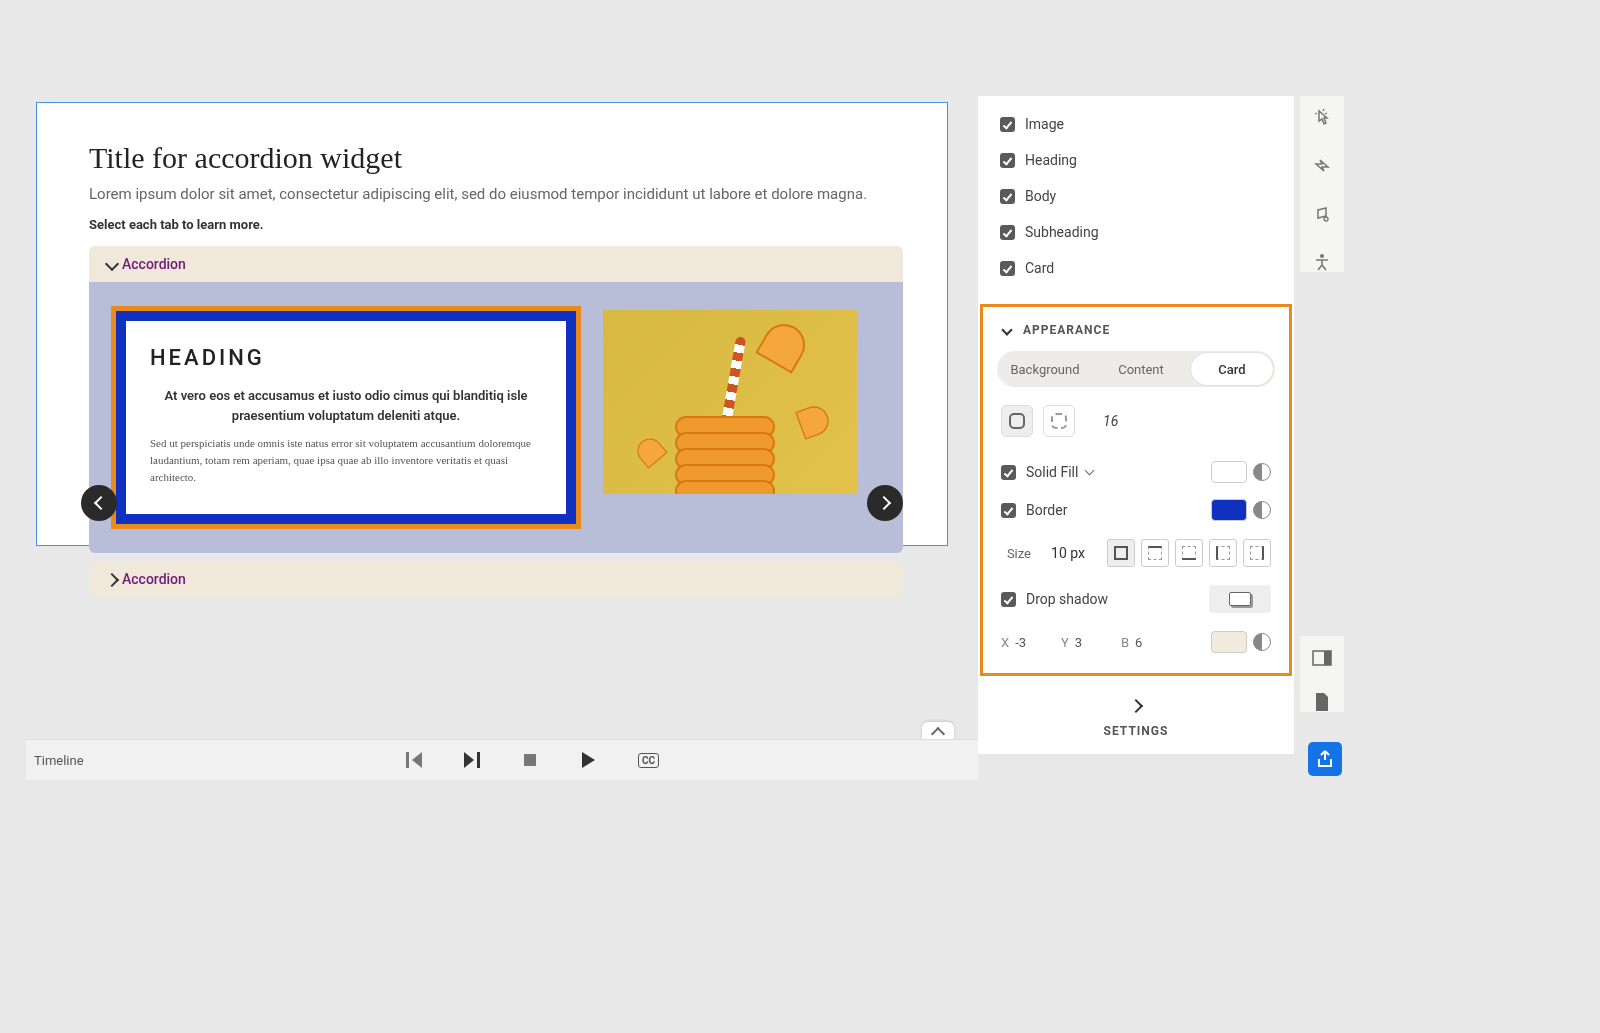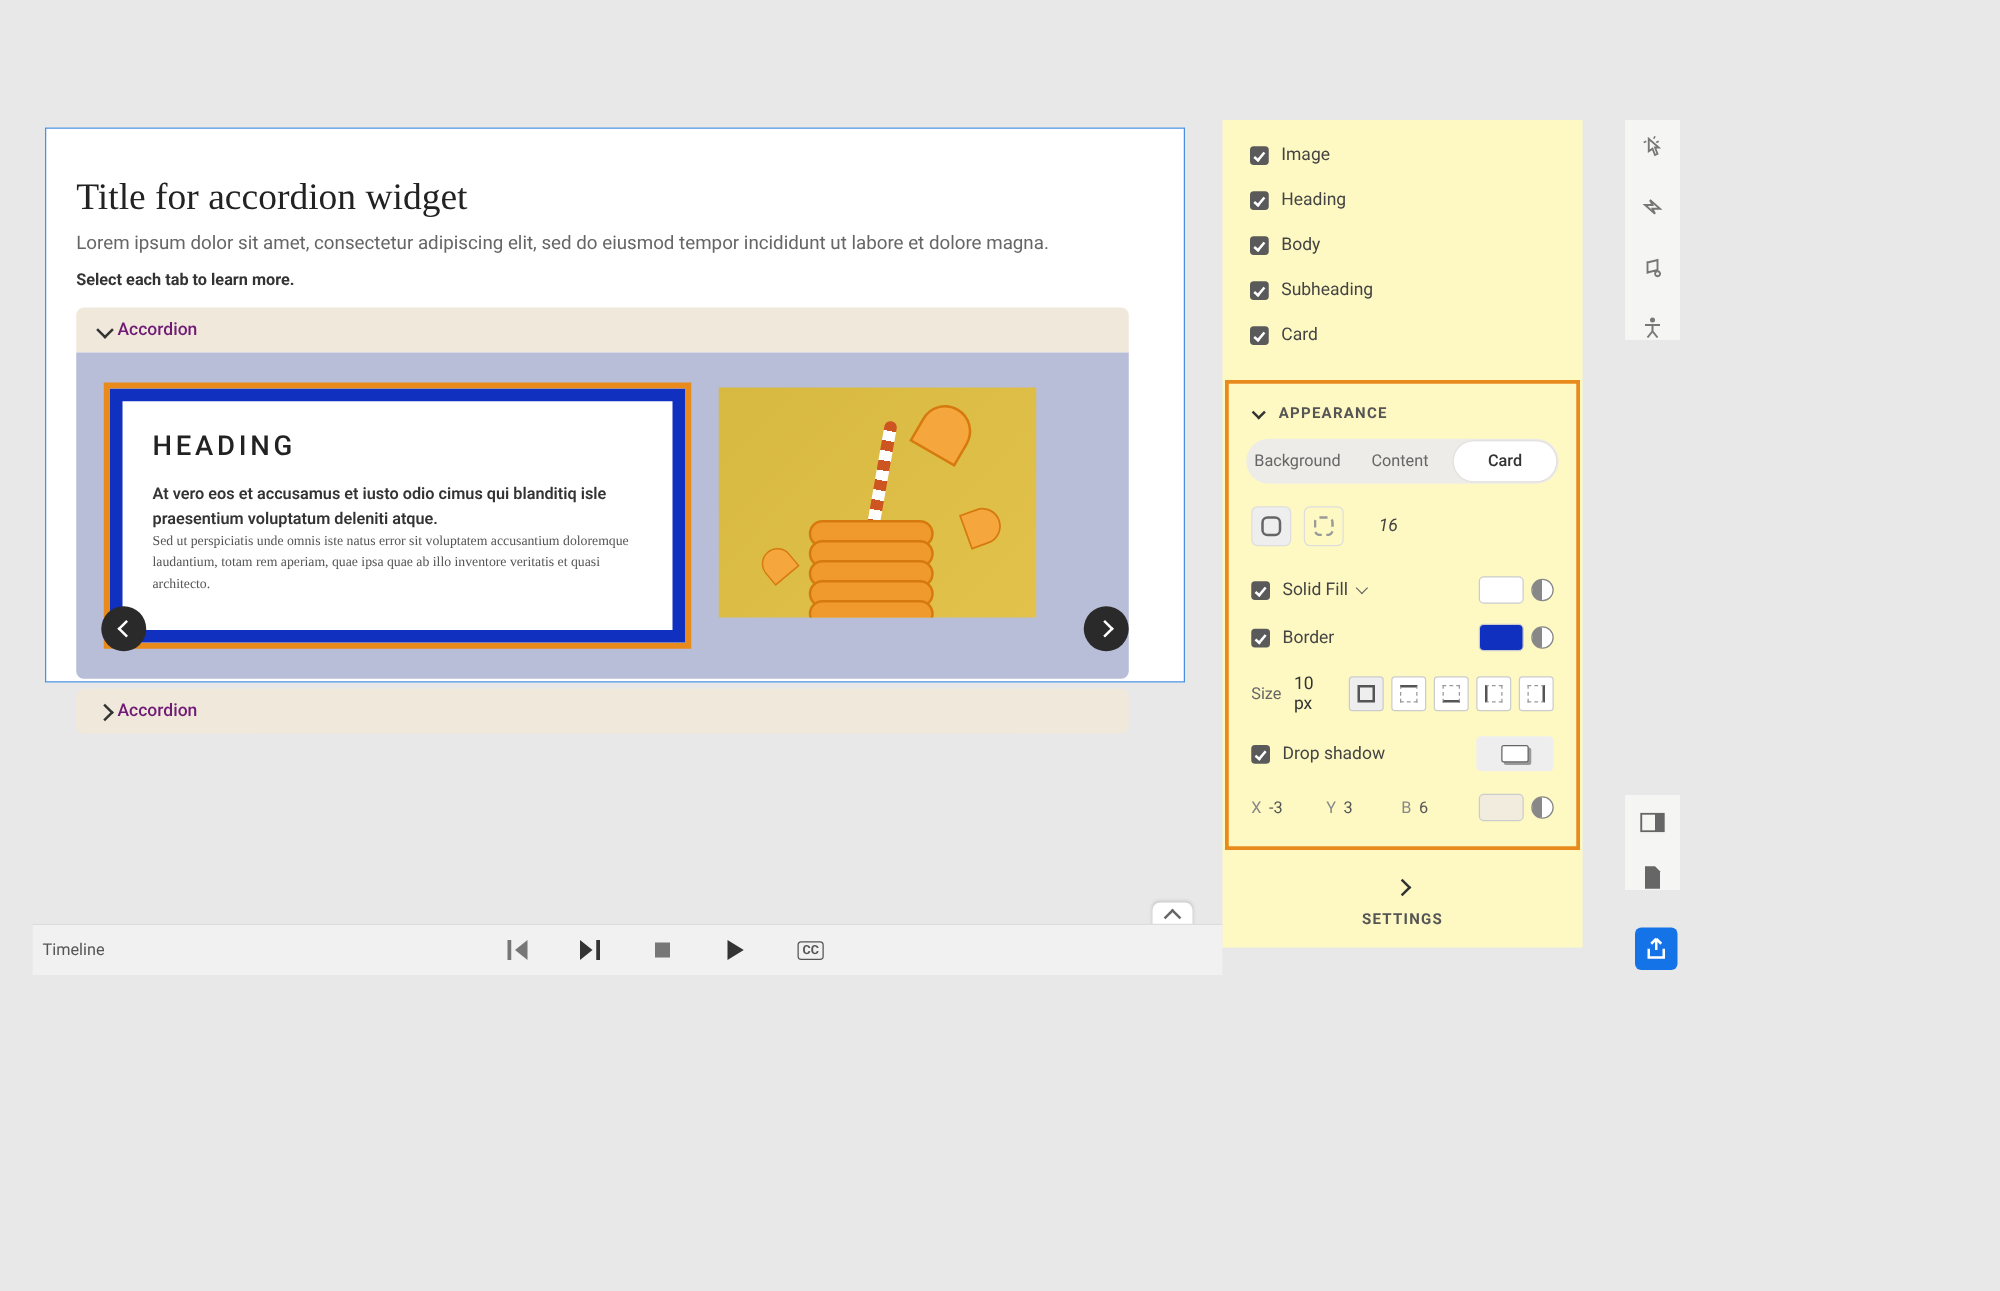--- a/index.html
+++ b/index.html
@@ -16,21 +16,21 @@
 
   
   .canvas-wrap {
     position: absolute;
     left: 36px;
     top: 102px;
     width: 912px;
     height: 444px;
     border: 1px solid #4a90e2;
     background: #fff;
-    padding: 38px 44px 0 24px;
+    padding: 38px 44px 0 52px;
   }
   .widget-title {
     font-family: Georgia, serif;
     font-size: 30px;
     font-weight: 500;
     color: #222;
     margin: 0 0 10px 0;
   }
   .widget-sub {
     font-size: 15px;
@@ -85,21 +85,21 @@
     padding: 24px 24px 28px 24px;
     position: relative;
   }
   .card-heading {
     font-size: 22px;
     letter-spacing: 3px;
     font-weight: 500;
     color: #222;
     margin: 0 0 16px 0;
   }
-  .card-p1 { font-size: 13px; font-weight: 600; color: #333; margin: 0 0 0 0; line-height: 1.5; }
+  .card-p1 { font-size: 13px; font-weight: 600; color: #333; margin: 0 0 10px 0; line-height: 1.5; text-align: center; }
   .card-p2 { font-size: 11px; color: #555; margin: 0; line-height: 1.55; font-family: Georgia, serif; }
 
   .card-img {
     width: 254px; height: 184px;
     background: linear-gradient(135deg, #d7b841 0%, #e2c24a 100%);
     position: relative;
     overflow:hidden;
     margin-top:4px;
   }
   .orange-stack { position:absolute; left:72px; bottom:-8px; }
@@ -174,23 +174,24 @@
     background: #1473e6;
     border-radius: 5px;
     display:flex; align-items:center; justify-content:center;
   }
 
   
   .panel {
     position: absolute;
     left: 978px;
     top: 96px;
-    width: 288px;
-    background: #fef9c3;
+    width: 316px;
+    background: #ffffff;
     padding: 10px 0 0 0;
+    text-align: right;
   }
   .chk-row {
     display:flex; align-items:center; gap:10px;
     padding: 10px 22px;
     font-size: 14px;
     color: #444;
   }
   .chkbox {
     width: 15px; height: 15px;
     background: #5a5a5a;

